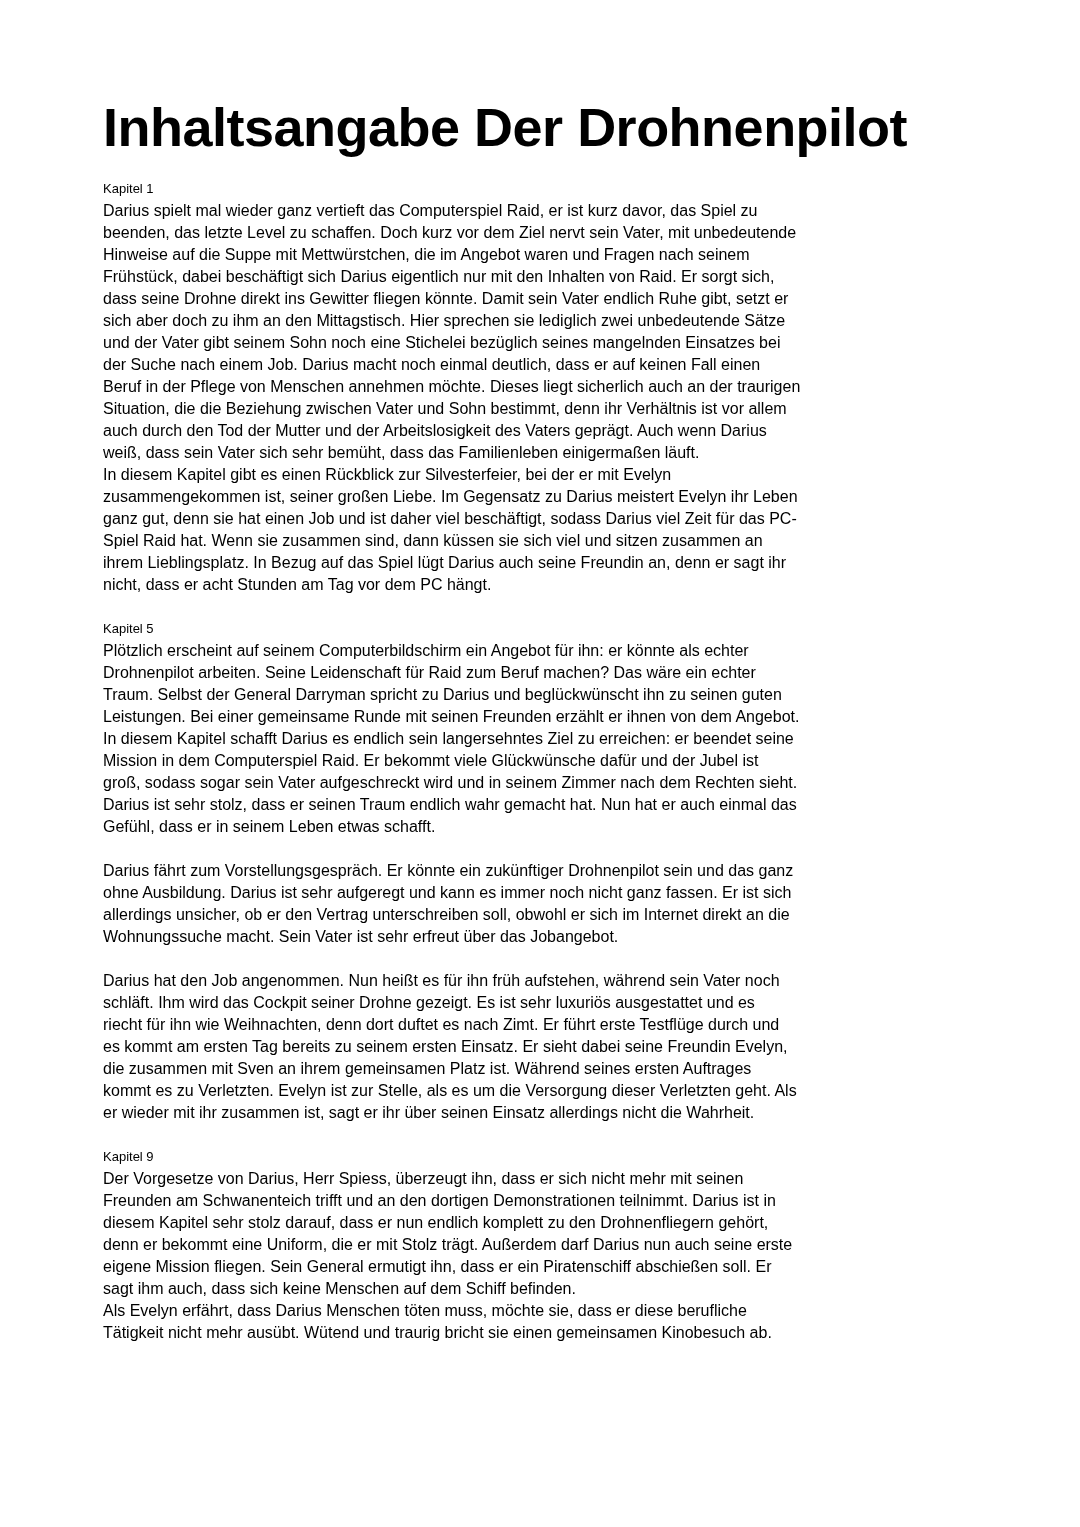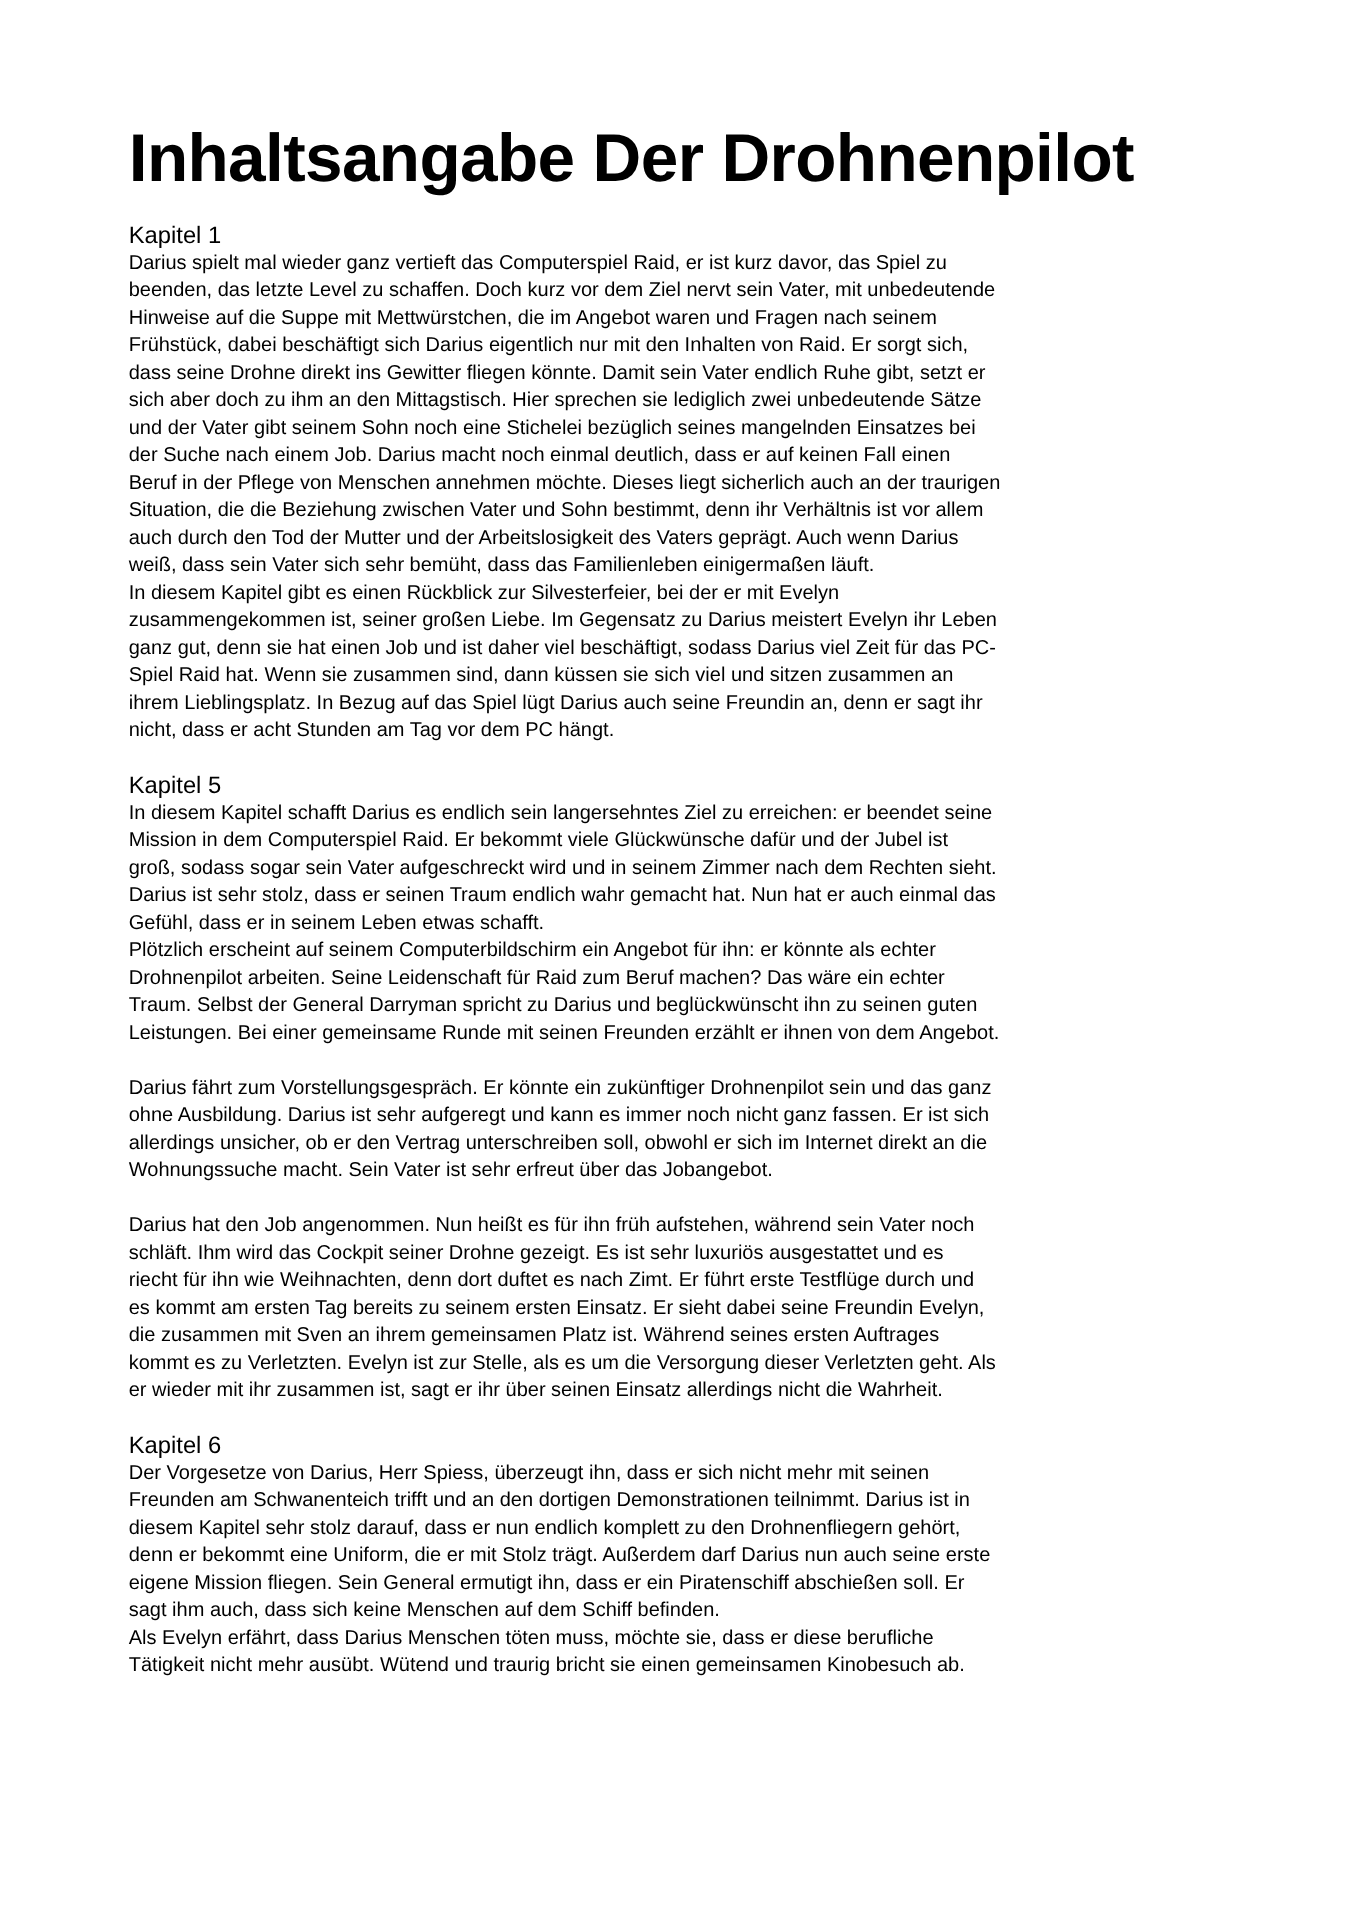--- a/index.html
+++ b/index.html
@@ -27,21 +27,21 @@
     font-size: 54px;
     line-height: 58px;
     font-weight: 700;
     letter-spacing: -0.5px;
     white-space: nowrap;
   }
   .section {
     margin-top: 22px;
   }
   .chapter-heading {
-    font-size: 19px;
+    font-size: 13px;
     line-height: 22px;
     font-weight: 400;
     margin: 0;
   }
   .chapter-paragraph {
     font-size: 16px;
     line-height: 22px;
     margin: 0;
     white-space: pre-line;
     max-width: 900px;
@@ -70,50 +70,50 @@
     <p class="chapter-paragraph">In diesem Kapitel gibt es einen Rückblick zur Silvesterfeier, bei der er mit Evelyn
 zusammengekommen ist, seiner großen Liebe. Im Gegensatz zu Darius meistert Evelyn ihr Leben
 ganz gut, denn sie hat einen Job und ist daher viel beschäftigt, sodass Darius viel Zeit für das PC-
 Spiel Raid hat. Wenn sie zusammen sind, dann küssen sie sich viel und sitzen zusammen an
 ihrem Lieblingsplatz. In Bezug auf das Spiel lügt Darius auch seine Freundin an, denn er sagt ihr
 nicht, dass er acht Stunden am Tag vor dem PC hängt.</p>
   </section>
 
   <section class="section">
     <div class="chapter-heading">Kapitel 5</div>
+    <p class="chapter-paragraph">Plötzlich erscheint auf seinem Computerbildschirm ein Angebot für ihn: er könnte als echter
+Drohnenpilot arbeiten. Seine Leidenschaft für Raid zum Beruf machen? Das wäre ein echter
+Traum. Selbst der General Darryman spricht zu Darius und beglückwünscht ihn zu seinen guten
+Leistungen. Bei einer gemeinsame Runde mit seinen Freunden erzählt er ihnen von dem Angebot.</p>
     <p class="chapter-paragraph">In diesem Kapitel schafft Darius es endlich sein langersehntes Ziel zu erreichen: er beendet seine
 Mission in dem Computerspiel Raid. Er bekommt viele Glückwünsche dafür und der Jubel ist
 groß, sodass sogar sein Vater aufgeschreckt wird und in seinem Zimmer nach dem Rechten sieht.
 Darius ist sehr stolz, dass er seinen Traum endlich wahr gemacht hat. Nun hat er auch einmal das
 Gefühl, dass er in seinem Leben etwas schafft.</p>
-    <p class="chapter-paragraph">Plötzlich erscheint auf seinem Computerbildschirm ein Angebot für ihn: er könnte als echter
-Drohnenpilot arbeiten. Seine Leidenschaft für Raid zum Beruf machen? Das wäre ein echter
-Traum. Selbst der General Darryman spricht zu Darius und beglückwünscht ihn zu seinen guten
-Leistungen. Bei einer gemeinsame Runde mit seinen Freunden erzählt er ihnen von dem Angebot.</p>
   </section>
 
   <section class="section">
     <p class="chapter-paragraph">Darius fährt zum Vorstellungsgespräch. Er könnte ein zukünftiger Drohnenpilot sein und das ganz
 ohne Ausbildung. Darius ist sehr aufgeregt und kann es immer noch nicht ganz fassen. Er ist sich
 allerdings unsicher, ob er den Vertrag unterschreiben soll, obwohl er sich im Internet direkt an die
 Wohnungssuche macht. Sein Vater ist sehr erfreut über das Jobangebot.</p>
   </section>
 
   <section class="section">
     <p class="chapter-paragraph">Darius hat den Job angenommen. Nun heißt es für ihn früh aufstehen, während sein Vater noch
 schläft. Ihm wird das Cockpit seiner Drohne gezeigt. Es ist sehr luxuriös ausgestattet und es
 riecht für ihn wie Weihnachten, denn dort duftet es nach Zimt. Er führt erste Testflüge durch und
 es kommt am ersten Tag bereits zu seinem ersten Einsatz. Er sieht dabei seine Freundin Evelyn,
 die zusammen mit Sven an ihrem gemeinsamen Platz ist. Während seines ersten Auftrages
 kommt es zu Verletzten. Evelyn ist zur Stelle, als es um die Versorgung dieser Verletzten geht. Als
 er wieder mit ihr zusammen ist, sagt er ihr über seinen Einsatz allerdings nicht die Wahrheit.</p>
   </section>
 
   <section class="section">
-    <div class="chapter-heading">Kapitel 6</div>
+    <div class="chapter-heading">Kapitel 9</div>
     <p class="chapter-paragraph">Der Vorgesetze von Darius, Herr Spiess, überzeugt ihn, dass er sich nicht mehr mit seinen
 Freunden am Schwanenteich trifft und an den dortigen Demonstrationen teilnimmt. Darius ist in
 diesem Kapitel sehr stolz darauf, dass er nun endlich komplett zu den Drohnenfliegern gehört,
 denn er bekommt eine Uniform, die er mit Stolz trägt. Außerdem darf Darius nun auch seine erste
 eigene Mission fliegen. Sein General ermutigt ihn, dass er ein Piratenschiff abschießen soll. Er
 sagt ihm auch, dass sich keine Menschen auf dem Schiff befinden.</p>
     <p class="chapter-paragraph">Als Evelyn erfährt, dass Darius Menschen töten muss, möchte sie, dass er diese berufliche
 Tätigkeit nicht mehr ausübt. Wütend und traurig bricht sie einen gemeinsamen Kinobesuch ab.</p>
   </section>
 </main>

